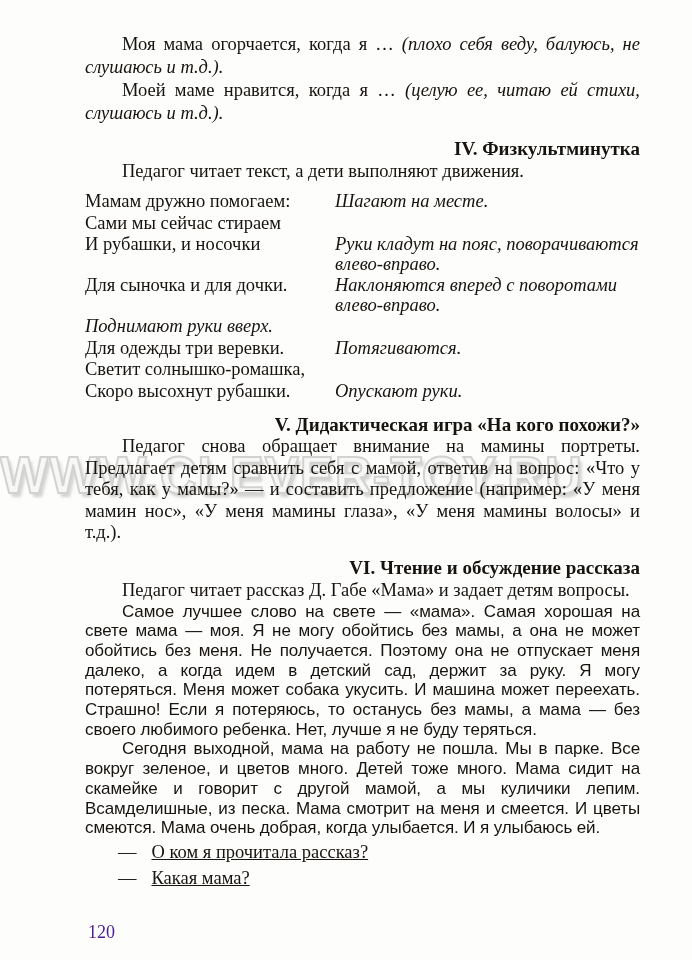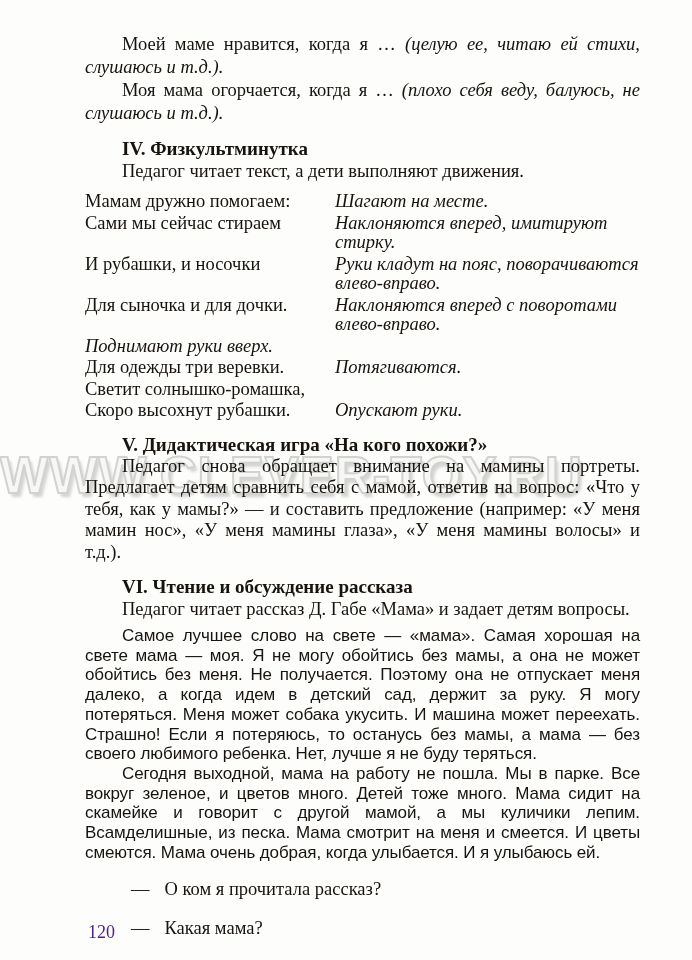--- a/index.html
+++ b/index.html
@@ -37,74 +37,72 @@
     font-size: 18.5px;
     line-height: 23px;
     color: #17130e;
     text-align: justify;
   }
   .para { margin: 0; text-indent: 37px; }
   .italic { font-style: italic; }
   .heading {
     font-weight: bold;
     font-size: 19px;
-    text-align: left;
+    text-align: right;
     text-indent: 37px;
     margin: 12px 0 0 0;
   }
   .lead { margin: 0; text-indent: 37px; }
   .extable { margin-top: 9px; text-align: left; line-height: 19.5px; }
   .exrow { display: flex; margin-bottom: 2px; justify-content: space-between; }
   .excue { width: 250px; flex: none; }
   .exaction { flex: 1; font-style: italic; }
   .sec5-body { line-height: 21.5px; }
   .story {
-    margin-top: 5px;
     font-family: "Liberation Sans", sans-serif;
     font-size: 17px;
     line-height: 19.7px;
     letter-spacing: -0.1px;
   }
   .story p { margin: 0; text-indent: 37px; }
   .questions-lead { margin-top: 4px; }
-  .qline { text-align: left; padding-left: 30px; margin: 16px; }
+  .qline { text-align: left; padding-left: 30px; margin: 3px; text-decoration: underline; }
   .qdash { display: inline-block; margin-right: 15px; }
   .pagenum {
     position: absolute;
     left: 88px;
     top: 922px;
     z-index: 1;
     font-family: "Liberation Serif", serif;
     font-size: 18px;
     color: #4c1d95;
   }
 </style>
 </head>
 <body>
 
 <div class="page">
 
   <div class="watermark">WWW.CLEVER-TOY.RU</div>
 
   <div class="content">
 
+    <p class="para"><span>Моя мама огорчается, когда я … </span><span class="italic">(плохо себя веду, балуюсь, не слушаюсь и т.д.).</span></p>
     <p class="para"><span>Моей маме нравится, когда я … </span><span class="italic">(целую ее, читаю ей стихи, слушаюсь и т.д.).</span></p>
-    <p class="para"><span>Моя мама огорчается, когда я … </span><span class="italic">(плохо себя веду, балуюсь, не слушаюсь и т.д.).</span></p>
 
     <h3 class="heading">IV. Физкультминутка</h3>
     <p class="lead">Педагог читает текст, а дети выполняют движения.</p>
 
     <div class="extable">
       <div class="exrow">
         <div class="excue">Мамам дружно помогаем:</div>
         <div class="exaction">Шагают на месте.</div>
       </div>
       <div class="exrow">
         <div class="excue">Сами мы сейчас стираем</div>
-        <div class="exaction">Наклоняются вперед, имитируют стирку.</div>
       </div>
       <div class="exrow">
         <div class="excue">И рубашки, и носочки</div>
         <div class="exaction">Руки кладут на пояс, поворачиваются влево-вправо.</div>
       </div>
       <div class="exrow">
         <div class="excue">Для сыночка и для дочки.</div>
         <div class="exaction">Наклоняются вперед с поворотами влево-вправо.</div>
       </div>
       <div class="exrow">

